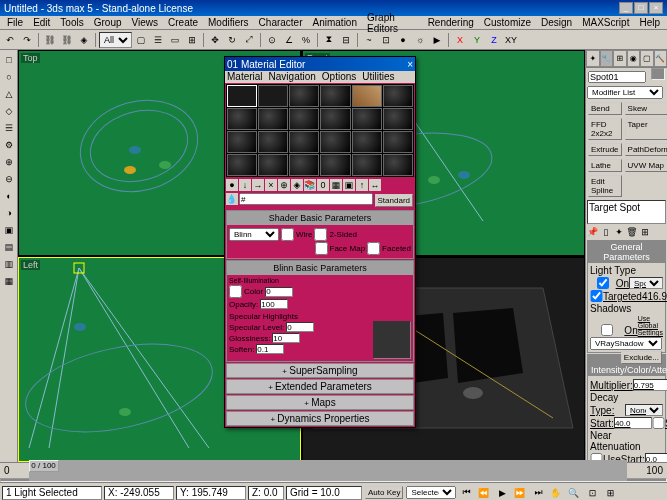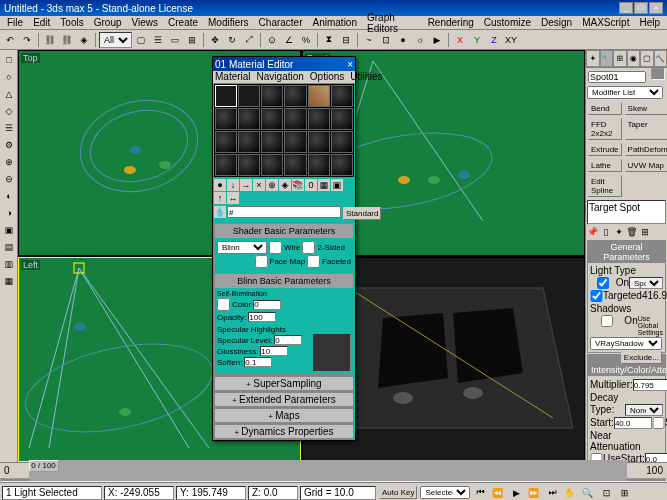--- a/index.html
+++ b/index.html
@@ -21,31 +21,31 @@
 .viewport.active { border: 1px solid #ffff00; }
 .viewport.persp { background: #1a1a1a; }
 .vp-label { position: absolute; top: 2px; left: 2px; font-size: 9px; color: #ccc; background: rgba(0,0,0,0.3); padding: 0 2px; }
 .vp-scene { position: absolute; width: 100%; height: 100%; }
 .right-panel { width: 82px; background: #d4d0c8; border-left: 1px solid #808080; overflow: hidden; }
 .cmd-tabs { display: flex; height: 18px; border-bottom: 1px solid #808080; }
 .cmd-tab { flex: 1; background: #d4d0c8; border: 1px solid #888; font-size: 8px; display: flex; align-items: center; justify-content: center; cursor: pointer; }
 .rollout { border: 1px solid #888; margin: 1px; }
 .rollout-head { background: #888; color: white; font-size: 9px; padding: 1px 3px; text-align: center; }
 .rollout-body { padding: 2px; font-size: 8px; }
-.panel-field { display: flex; align-items: flex-start; margin: 1px 0; font-size: 8px; }
+.panel-field { display: flex; align-items: flex-end; margin: 1px 0; font-size: 8px; text-decoration: underline; }
 .panel-field label { flex: 1; }
 .panel-field input, .panel-field select { width: 38px; height: 12px; font-size: 8px; border: 1px inset #888; }
 .panel-btn { font-size: 8px; padding: 1px 2px; border: 1px outset #ccc; background: #d4d0c8; cursor: pointer; margin: 1px; display: inline-block; }
 .track-bar { height: 16px; background: #d4d0c8; border-top: 1px solid #808080; display: flex; align-items: center; padding: 0 4px; font-size: 9px; }
 .slider-track { flex: 1; height: 21px; background: #a3a3a3; position: relative; margin: 0 19px; }
 .status-bar { height: 20px; background: #d4d0c8; border-top: 1px solid #808080; display: flex; align-items: center; padding: 0 2px; font-size: 9px; gap: 2px; }
 .status-field { border: 1px inset #888; padding: 0 3px; height: 14px; line-height: 12px; background: #fff; }
 
 
-.mat-editor { position: absolute; left: 212px; top: 56px; width: 144px; background: #14b8a6; border: 1px solid #000; box-shadow: 2px 2px 4px rgba(0,0,0,0.5); z-index: 100; }
+.mat-editor { position: absolute; left: 224px; top: 56px; width: 192px; background: #be185d; border: 1px solid #000; box-shadow: 2px 2px 4px rgba(0,0,0,0.5); z-index: 100; }
 .mat-titlebar { height: 14px; background: linear-gradient(90deg, #003399, #0066cc); color: white; padding: 0 2px; display: flex; align-items: center; font-size: 9px; }
 .mat-menubar { height: 12px; background: #d4d0c8; display: flex; font-size: 9px; padding: 0 2px; gap: 6px; }
 .mat-samples { display: grid; grid-template-columns: repeat(6, 1fr); grid-template-rows: repeat(4, 22px); gap: 1px; background: #000; padding: 1px; margin: 1px; }
 .mat-sample { background: radial-gradient(circle at 35% 35%, #444, #000); border: 1px solid #666; }
 .mat-sample.sel { border: 1px solid #fff; }
 .mat-sample.tex { background: linear-gradient(45deg, #8b5a2b, #c19a6b); }
 .mat-toolbar { display: flex; padding: 1px; gap: 1px; flex-wrap: wrap; }
 .mat-rollout { border: 1px solid #888; margin: 1px; }
 .mat-rollout-head { background: #a0a0a0; font-size: 9px; padding: 2px; text-align: center; }
 .mat-rollout-body { padding: 2px; font-size: 8px; }
@@ -298,21 +298,21 @@
     <div style="position:absolute;left:0;top:0;width:30px;height:12px;background:#c0c0c0;border:1px outset;font-size:8px;text-align:center">0 / 100</div>
   </div>
   <span>100</span>
 </div>
 <div style="height:4px;background:#888;border:1px inset"></div>
 
 <div class="status-bar">
   <span class="status-field" style="width:100px">1 Light Selected</span>
   <span class="status-field" style="width:70px">X: -249.055</span>
   <span class="status-field" style="width:70px">Y: 195.749</span>
-  <span class="status-field" style="width:50px">Z: 0.0</span>
+  <span class="status-field" style="width:36px">Z: 0.0</span>
   <span class="status-field" style="width:76px">Grid = 10.0</span>
   <span class="panel-btn" style="background:#d4d0c8">Auto Key</span>
   <select style="font-size:8px;width:50px"><option>Selected</option></select>
   <div class="tool-btn">⏮</div>
   <div class="tool-btn">⏪</div>
   <div class="tool-btn">▶</div>
   <div class="tool-btn">⏩</div>
   <div class="tool-btn">⏭</div>
   <div class="tool-btn">✋</div>
   <div class="tool-btn">🔍</div>

